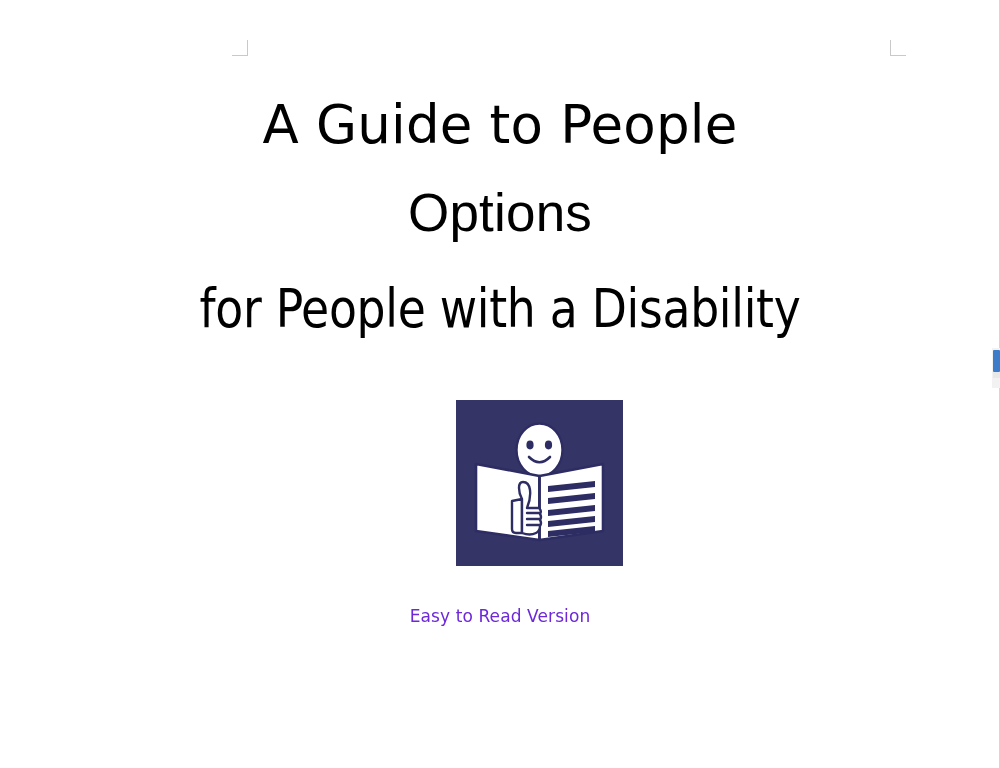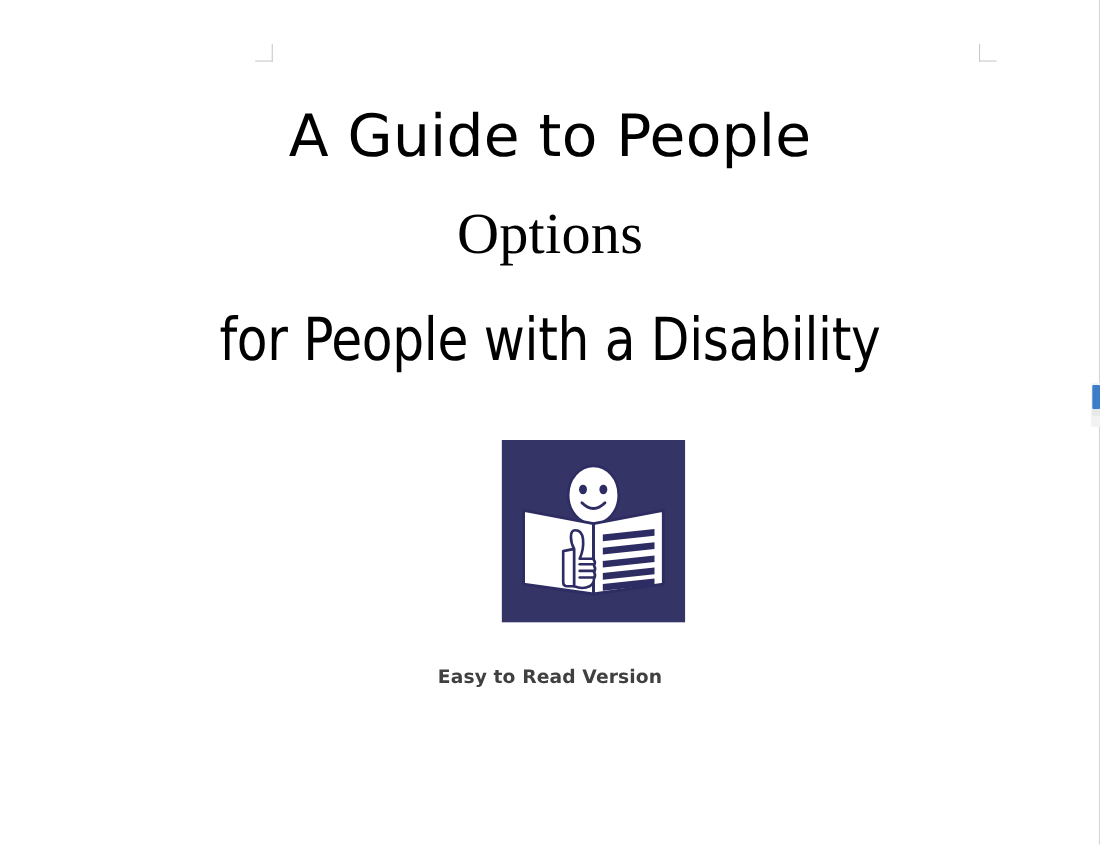--- a/index.html
+++ b/index.html
@@ -60,21 +60,21 @@
     font-weight: normal;
     white-space: nowrap;
   }
   .title-line-1 {
     font-family: "DejaVu Sans", sans-serif;
     font-size: 53px;
     line-height: 58px;
     letter-spacing: 0.2px;
   }
   .title-line-2 {
-    font-family: Liberation Serif, serif;
+    font-family: Liberation Sans, sans-serif;
     font-size: 53px;
     line-height: 58px;
     margin-top: 30px;
     letter-spacing: 0.2px;
   }
   .title-line-3 {
     font-family: "Liberation Sans Narrow", "DejaVu Sans Condensed", "DejaVu Sans", sans-serif;
     font-size: 54px;
     line-height: 58px;
     margin-top: 38px;
@@ -94,22 +94,22 @@
 
   
   .caption {
     position: absolute;
     left: 0;
     top: 606px;
     width: 1000px;
     text-align: center;
     font-family: "DejaVu Sans", sans-serif;
     font-size: 17px;
-    font-weight: bold;
-    color: #404040;
+    font-weight: normal;
+    color: #6d28d9;
     letter-spacing: 0.1px;
   }
 
   
   .page-edge {
     position: absolute;
     right: 0px;
     top: 0;
     width: 1px;
     height: 768px;

